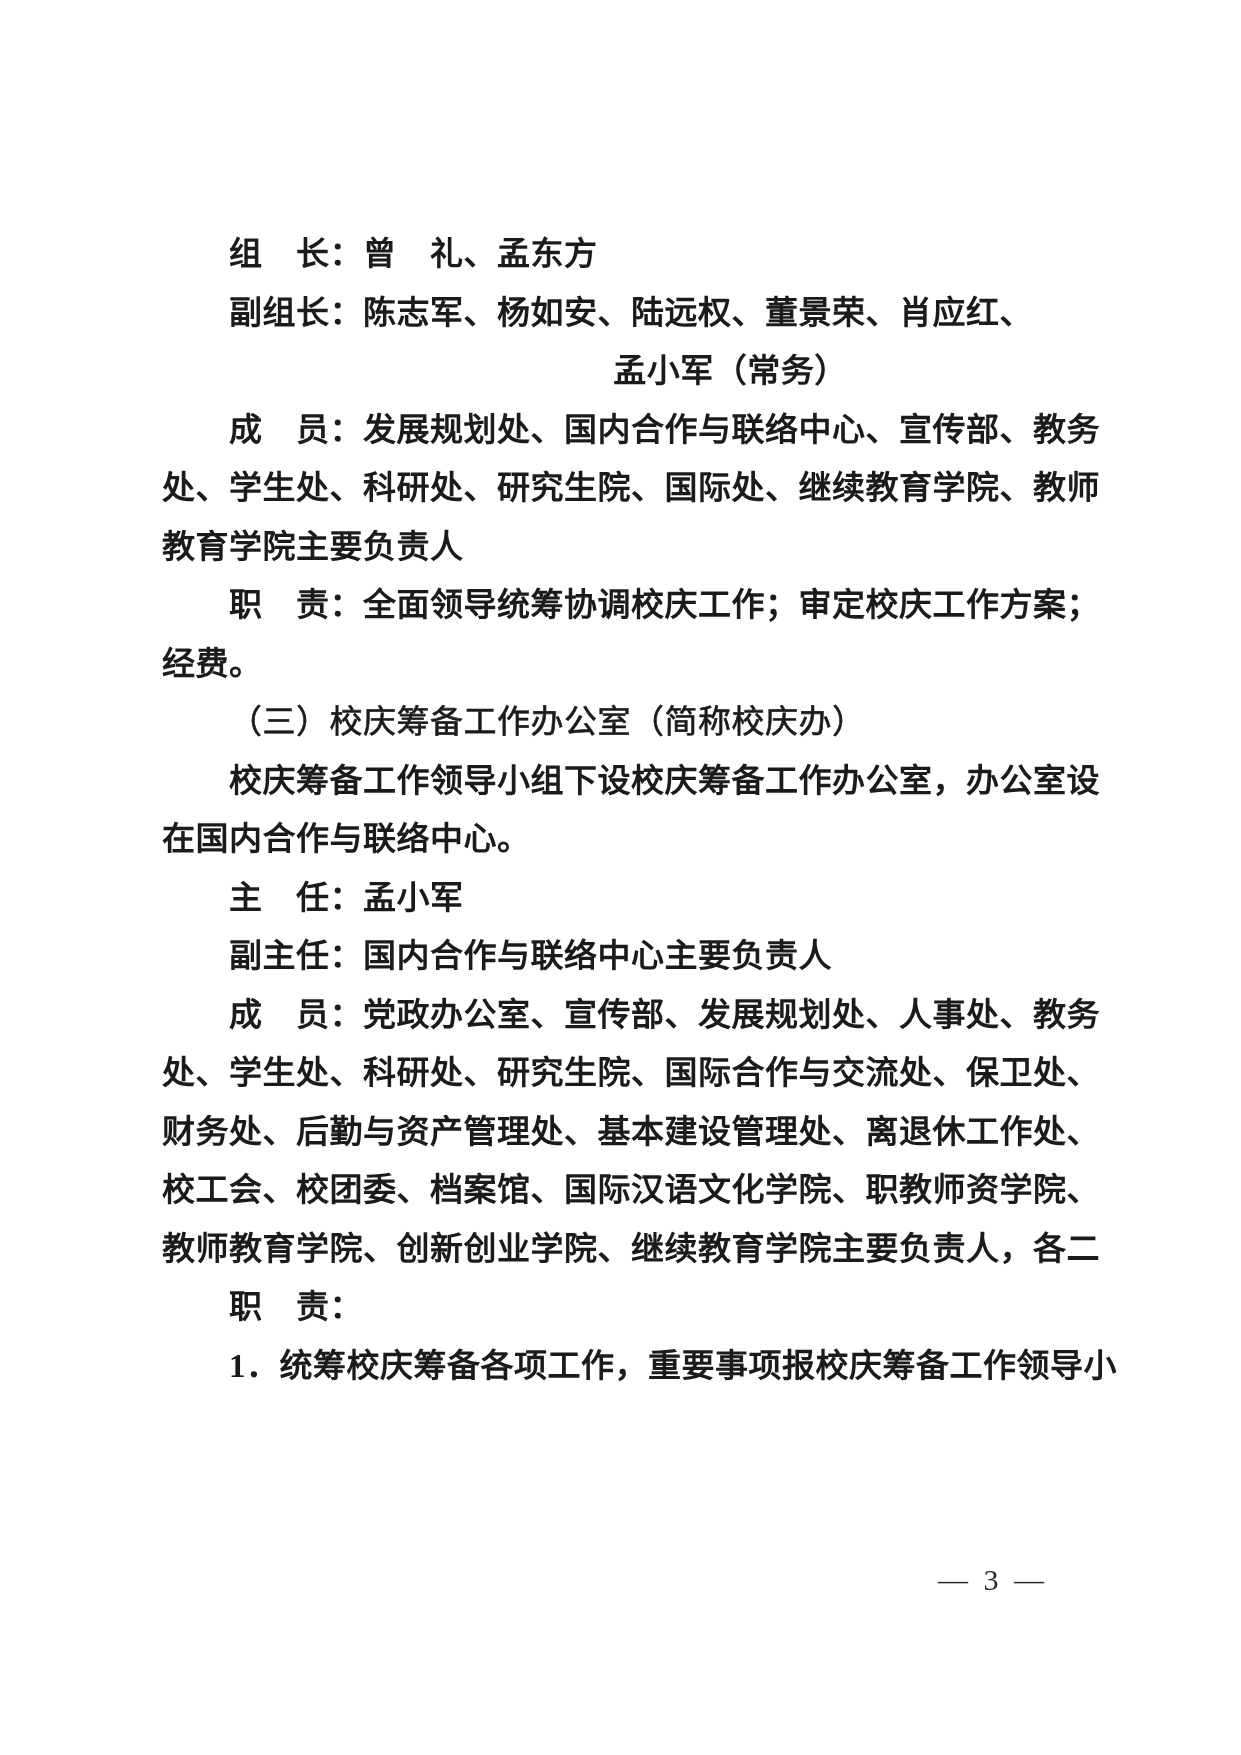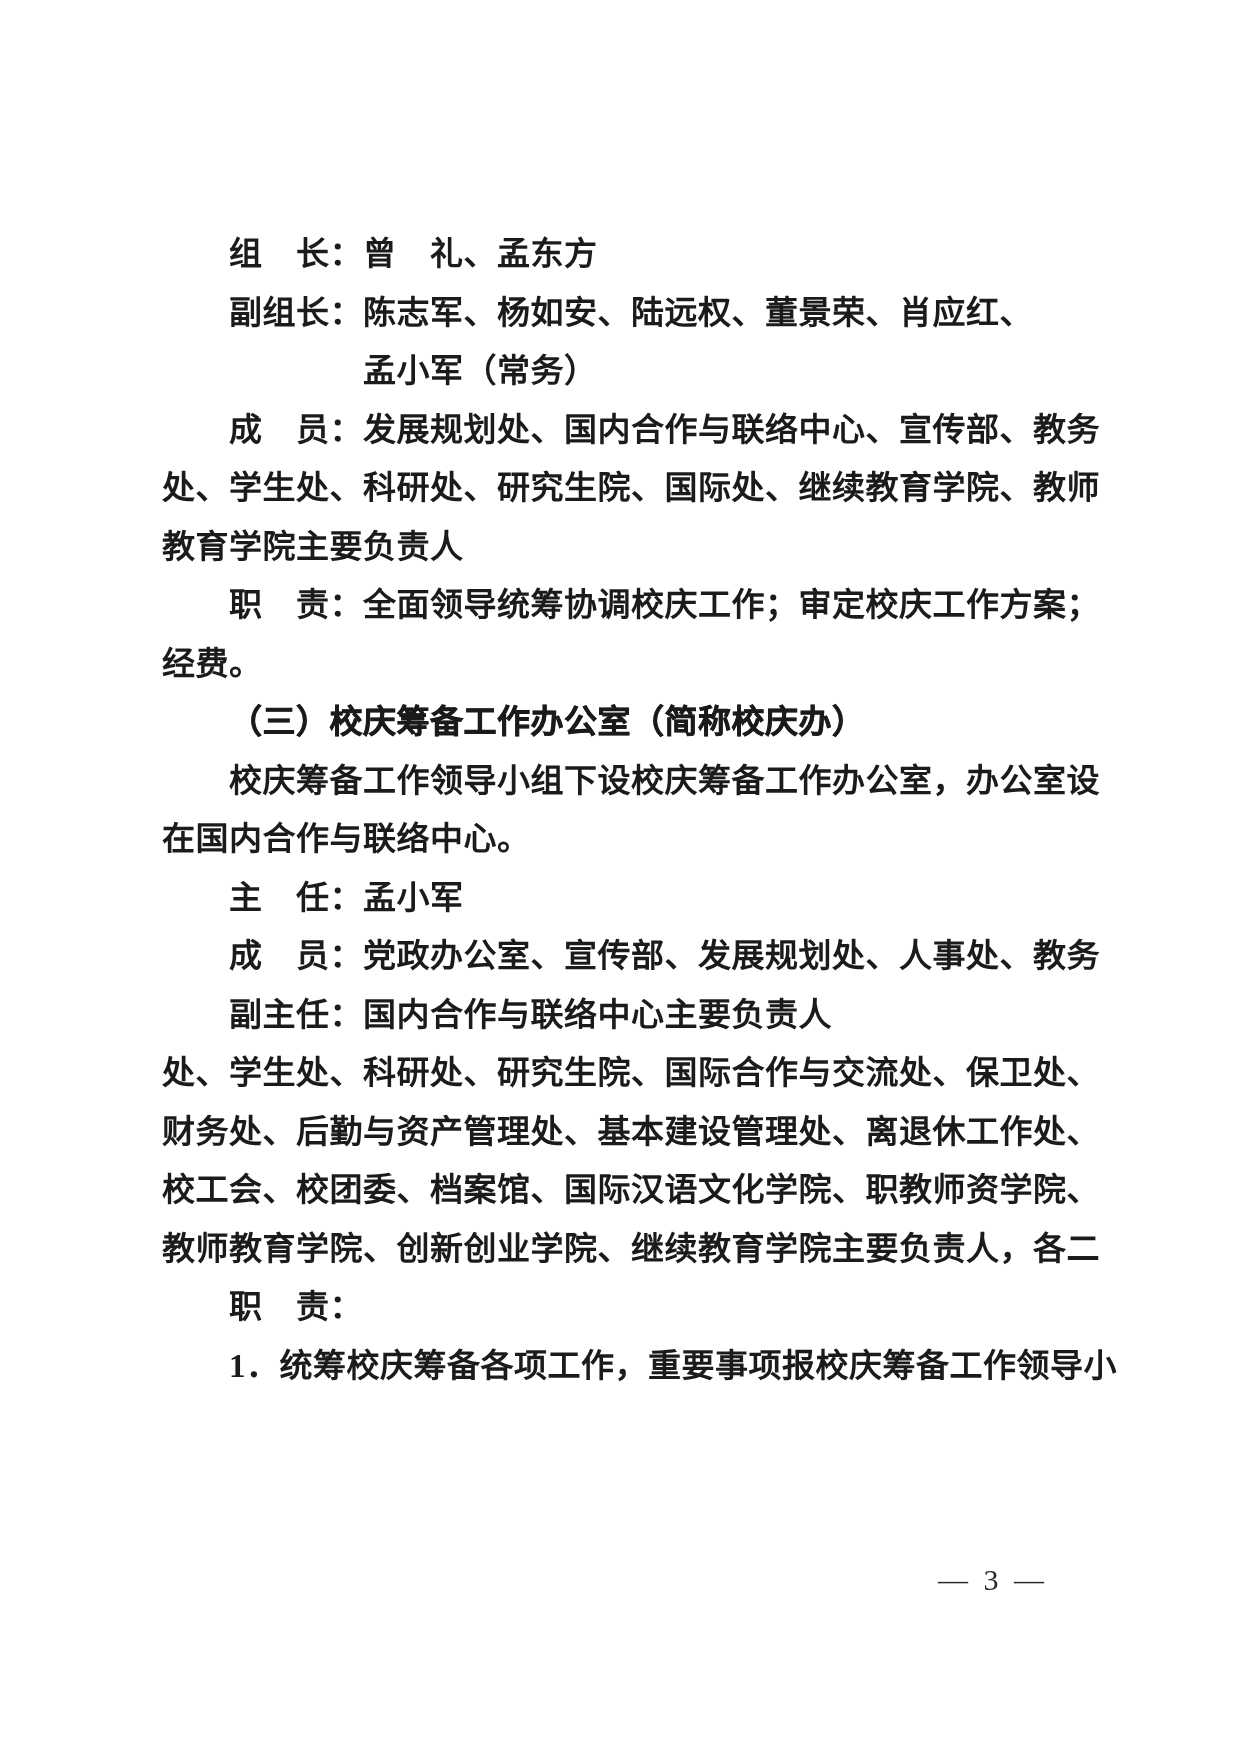--- a/index.html
+++ b/index.html
@@ -25,23 +25,23 @@
   }
   .line {
     height: 58.5px;
     line-height: 58.5px;
     font-size: 33px;
     letter-spacing: 0.5px;
     white-space: nowrap;
     font-weight: 700;
   }
   .ind2 { padding-left: 67px; }
-  .ind6 { padding-left: 201px; }
+  .ind6 { padding-left: 201px; text-align: center; }
   .heading {
-    font-weight: 700;
+    font-weight: 400;
     -webkit-text-stroke: 0.6px #1b1b1b;
   }
   .page-number {
     position: absolute;
     top: 1563px;
     right: 193px;
     font-size: 30px;
     line-height: 34px;
     color: #2a2a2a;
     letter-spacing: 4px;
@@ -58,22 +58,22 @@
     <div class="line ind6">孟小军（常务）</div>
     <div class="line ind2">成　员：发展规划处、国内合作与联络中心、宣传部、教务</div>
     <div class="line">处、学生处、科研处、研究生院、国际处、继续教育学院、教师</div>
     <div class="line">教育学院主要负责人</div>
     <div class="line ind2">职　责：全面领导统筹协调校庆工作；审定校庆工作方案；</div>
     <div class="line">经费。</div>
     <div class="line ind2 heading">（三）校庆筹备工作办公室（简称校庆办）</div>
     <div class="line ind2">校庆筹备工作领导小组下设校庆筹备工作办公室，办公室设</div>
     <div class="line">在国内合作与联络中心。</div>
     <div class="line ind2">主　任：孟小军</div>
+    <div class="line ind2">副主任：国内合作与联络中心主要负责人</div>
     <div class="line ind2">成　员：党政办公室、宣传部、发展规划处、人事处、教务</div>
-    <div class="line ind2">副主任：国内合作与联络中心主要负责人</div>
     <div class="line">处、学生处、科研处、研究生院、国际合作与交流处、保卫处、</div>
     <div class="line">财务处、后勤与资产管理处、基本建设管理处、离退休工作处、</div>
     <div class="line">校工会、校团委、档案馆、国际汉语文化学院、职教师资学院、</div>
     <div class="line">教师教育学院、创新创业学院、继续教育学院主要负责人，各二</div>
     <div class="line ind2">职　责：</div>
     <div class="line ind2">1．统筹校庆筹备各项工作，重要事项报校庆筹备工作领导小</div>
   </div>
   <div class="page-number">— 3 —</div>
 </div>
 

